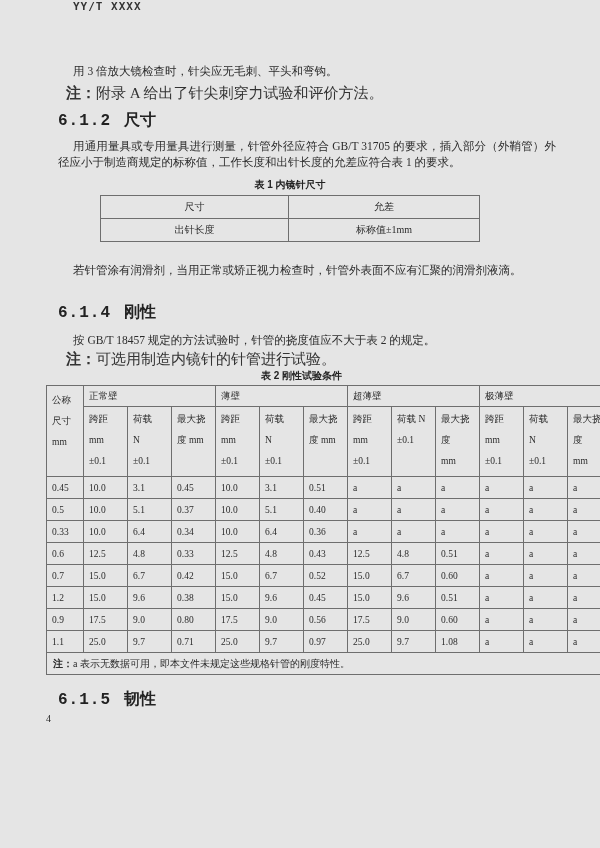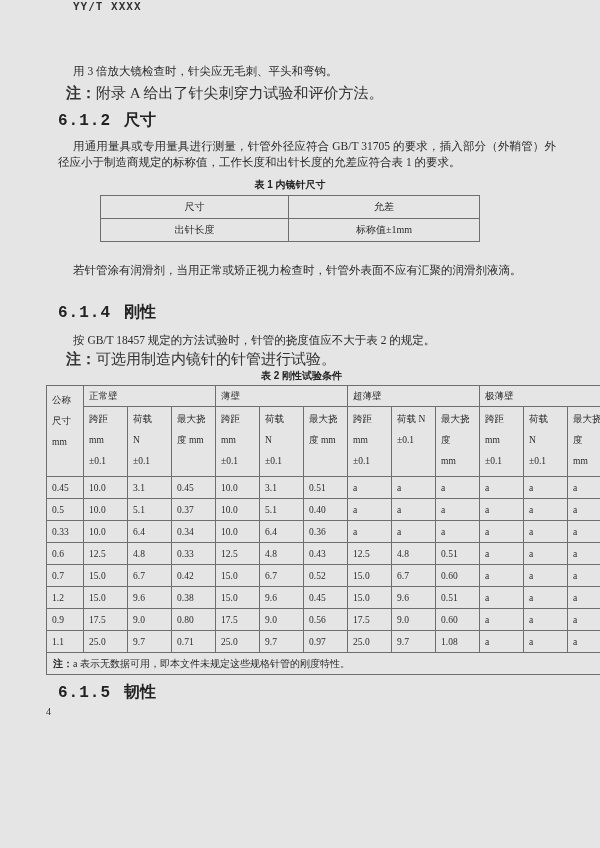--- a/index.html
+++ b/index.html
@@ -28,21 +28,21 @@
     font-weight:bold; font-size:16px; color:#222;
   }
   .heading .num { margin-right:13px; letter-spacing:1px; }
   .h612 { margin-top:10px; }
   .p612 { margin-top:7px; }
   .h613 { margin-top:16px; }
   .p613 { margin-top:20px; }
   .h614 { margin-top:24px; }
   .p614 { margin-top:9px; }
   .n614 { margin-top:4px; }
-  .h615 { margin-top:7px; }
+  .h615 { margin-top:14px; }
   .caption {
     font-family:"Liberation Sans","DejaVu Sans",sans-serif; font-weight:bold;
     font-size:10px; text-align:center; color:#222;
   }
   .t1cap { width:380px; margin:8px 0 3px 100px; }
   .t2cap { width:511px; margin:3px 0 2px 46px; }
   table { border-collapse:collapse; table-layout:fixed; }
   .t1 { margin-left:100px; width:380px; font-size:10px; border:1.5px solid #4a4a4a; }
   .t1 th, .t1 td {
     border:1px solid #6e6e6e; height:23px; text-align:center;

